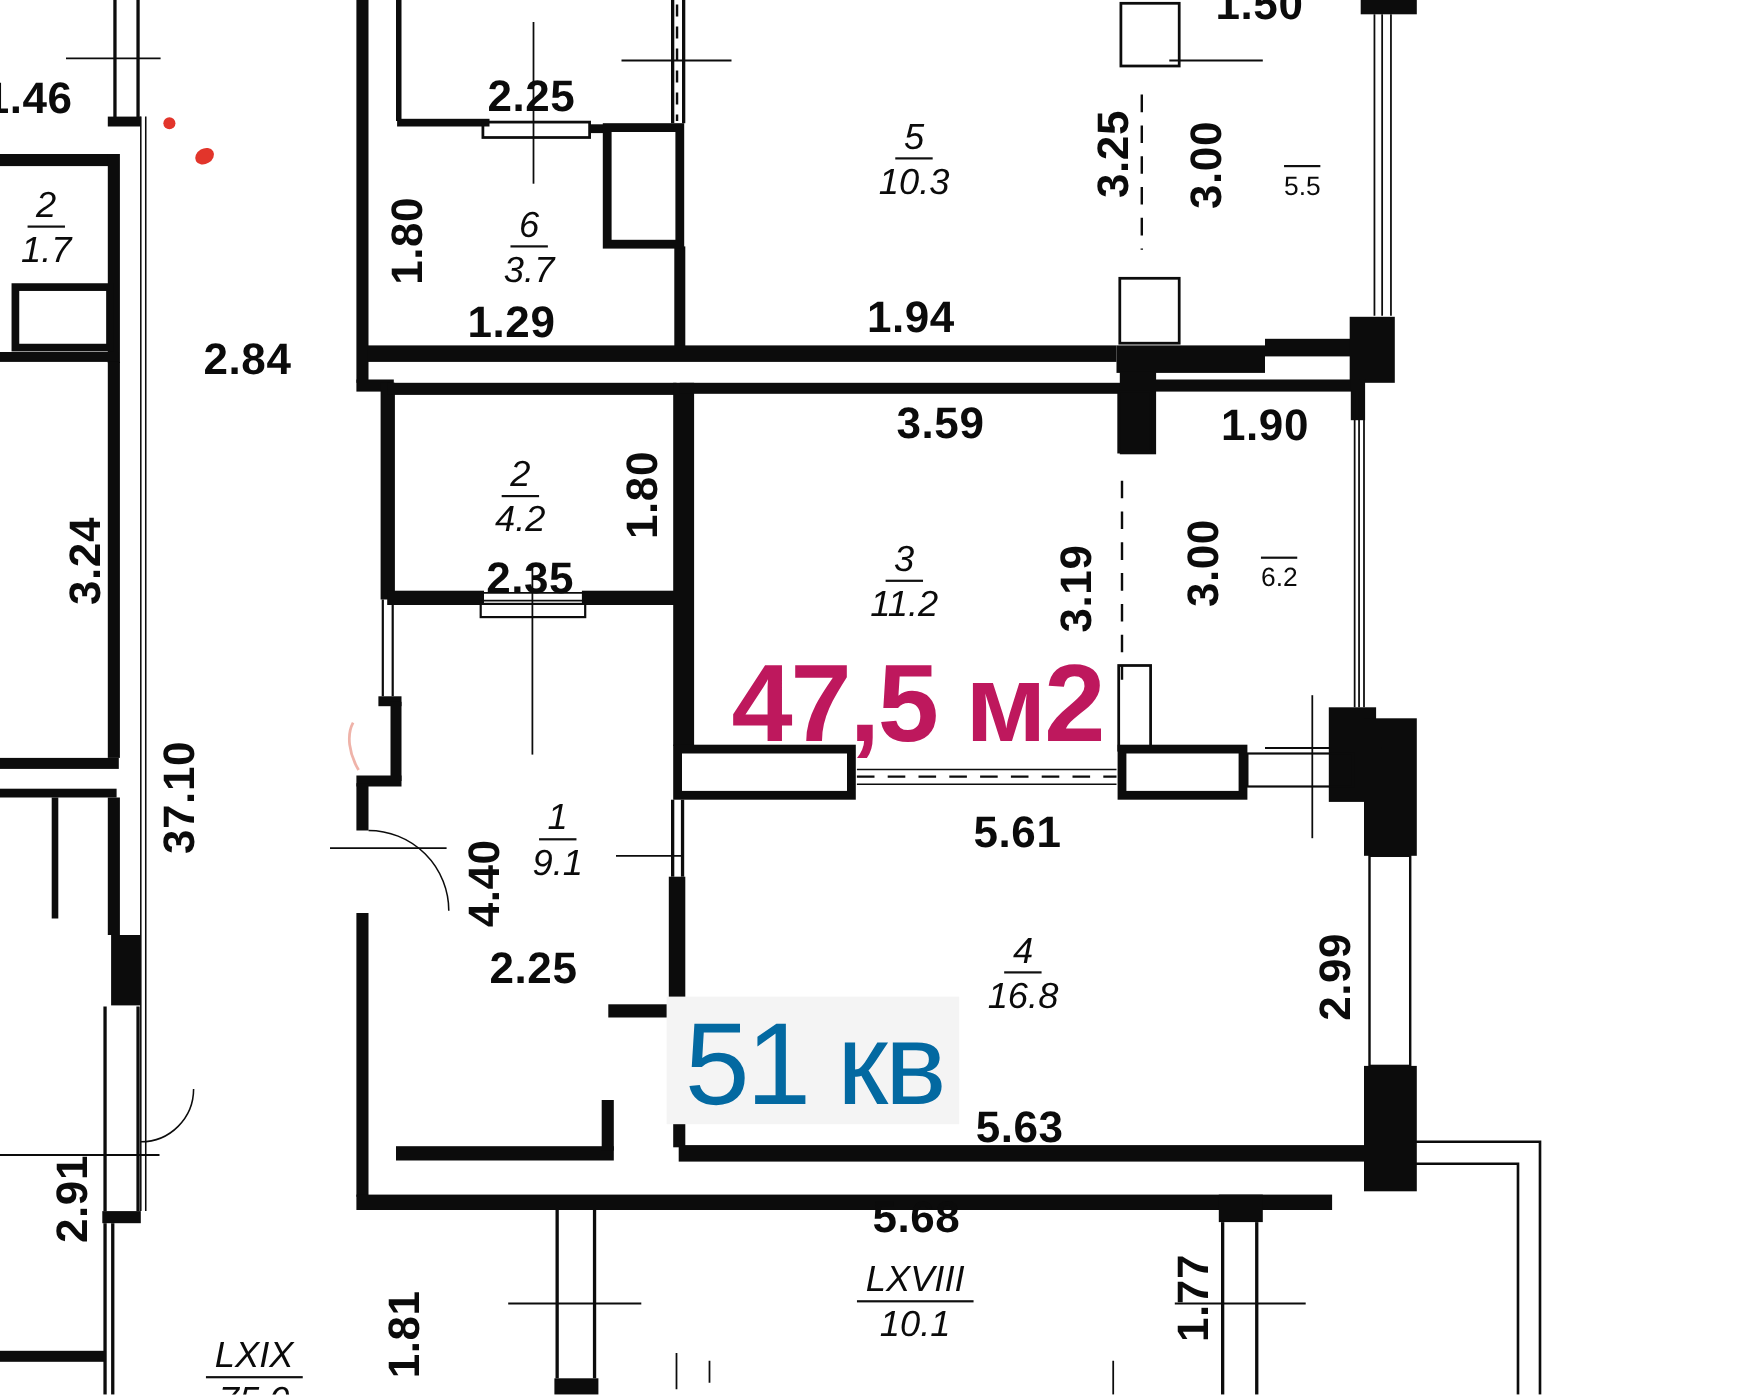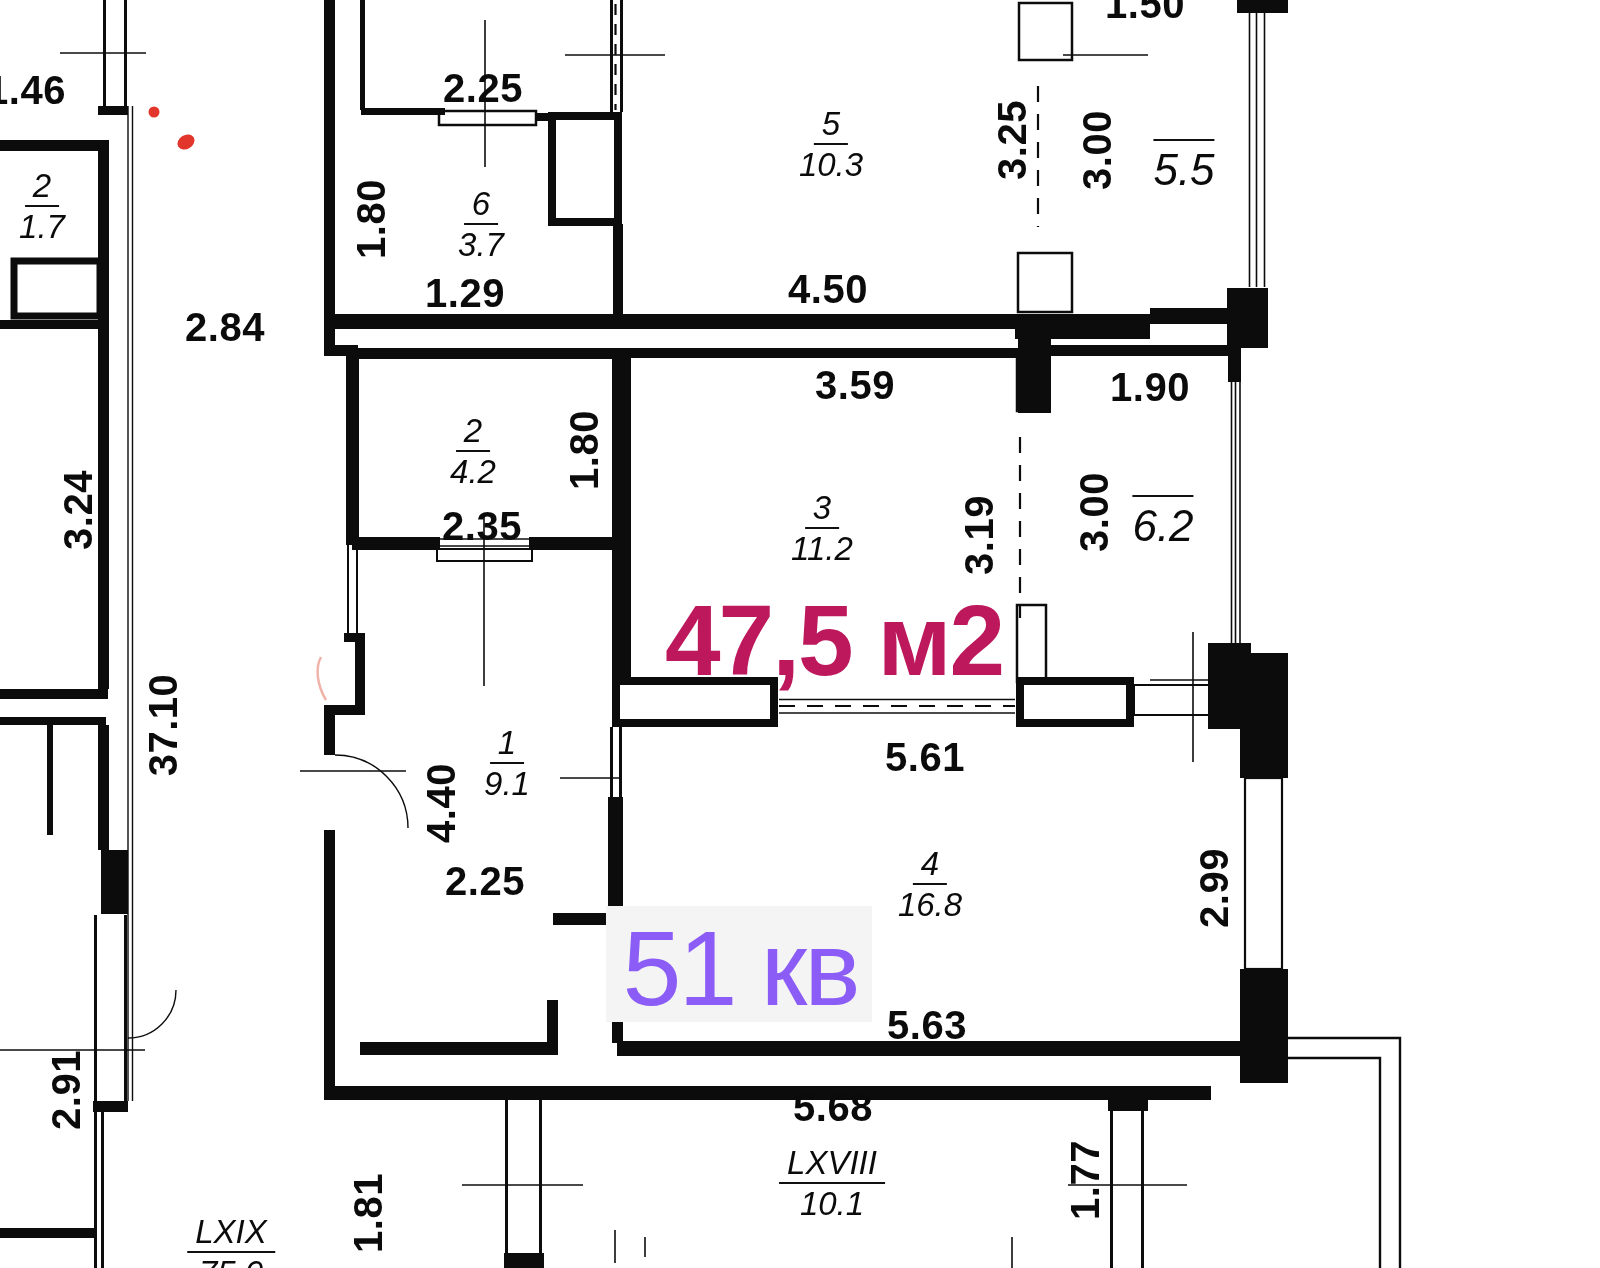--- a/index.html
+++ b/index.html
@@ -6,23 +6,23 @@
   #plan{position:relative;width:1600px;height:1268px;background:#ffffff;overflow:hidden;
         font-family:"Liberation Sans",sans-serif}
   #plan svg{position:absolute;left:0;top:0;z-index:1}
   .lbl{position:absolute;z-index:2;transform:translate(-50%,-50%);color:#0b0b0b;
        white-space:nowrap;line-height:1;text-align:center}
   .lbl.rot{transform:translate(-50%,-50%) rotate(-90deg)}
   .dim{font-weight:700;font-size:40px;letter-spacing:.5px}
   .frac{display:flex;flex-direction:column;align-items:center;font-style:italic;font-size:33px}
   .frac .top{border-bottom:2.5px solid #101010;padding:0 8px 3px}
   .frac .bot{padding-top:3px}
-  .ovl{font-style:italic;font-size:44px;border-top:2.5px solid #101010;padding-top:4px}
+  .ovl{font-size:24px;border-top:2.5px solid #101010;padding-top:4px}
   .big-area{font-size:100px;font-weight:700;letter-spacing:-2px;color:#be185d}
-  .big-apt{font-size:106px;font-weight:300;letter-spacing:-3px;color:#8b5cf6}
+  .big-apt{font-size:106px;font-weight:300;letter-spacing:-3px;color:#0369a1}
 </style>
 </head>
 <body>
 
 <div id="plan">
 
   <svg width="1600" height="1268" viewBox="0 0 1600 1268">
 
     <g fill="#0c0c0c" stroke="none">
 
@@ -169,21 +169,21 @@
       <ellipse cx="186" cy="142" rx="9" ry="7" fill="#e2352b" transform="rotate(-30 186 142)"></ellipse>
       <path d="M321,657 C315,668 317,685 326,700" stroke="#efb3a9" stroke-width="2.5" fill="none"></path>
     </g>
   </svg>
 
   <div class="lbl dim" style="left:26px;top:90px">1.46</div>
   <div class="lbl dim" style="left:483px;top:88px">2.25</div>
   <div class="lbl dim" style="left:1145px;top:4px">1.50</div>
   <div class="lbl dim rot" style="left:371px;top:219px">1.80</div>
   <div class="lbl dim" style="left:465px;top:293px">1.29</div>
-  <div class="lbl dim" style="left:828px;top:289px">4.50</div>
+  <div class="lbl dim" style="left:828px;top:289px">1.94</div>
   <div class="lbl dim rot" style="left:1012px;top:140px">3.25</div>
   <div class="lbl dim rot" style="left:1097px;top:150px">3.00</div>
   <div class="lbl dim" style="left:225px;top:327px">2.84</div>
   <div class="lbl dim" style="left:855px;top:385px">3.59</div>
   <div class="lbl dim" style="left:1150px;top:387px">1.90</div>
   <div class="lbl dim rot" style="left:584px;top:450px">1.80</div>
   <div class="lbl dim" style="left:482px;top:526px">2.35</div>
   <div class="lbl dim rot" style="left:979px;top:535px">3.19</div>
   <div class="lbl dim rot" style="left:1094px;top:512px">3.00</div>
   <div class="lbl dim rot" style="left:78px;top:510px">3.24</div>

